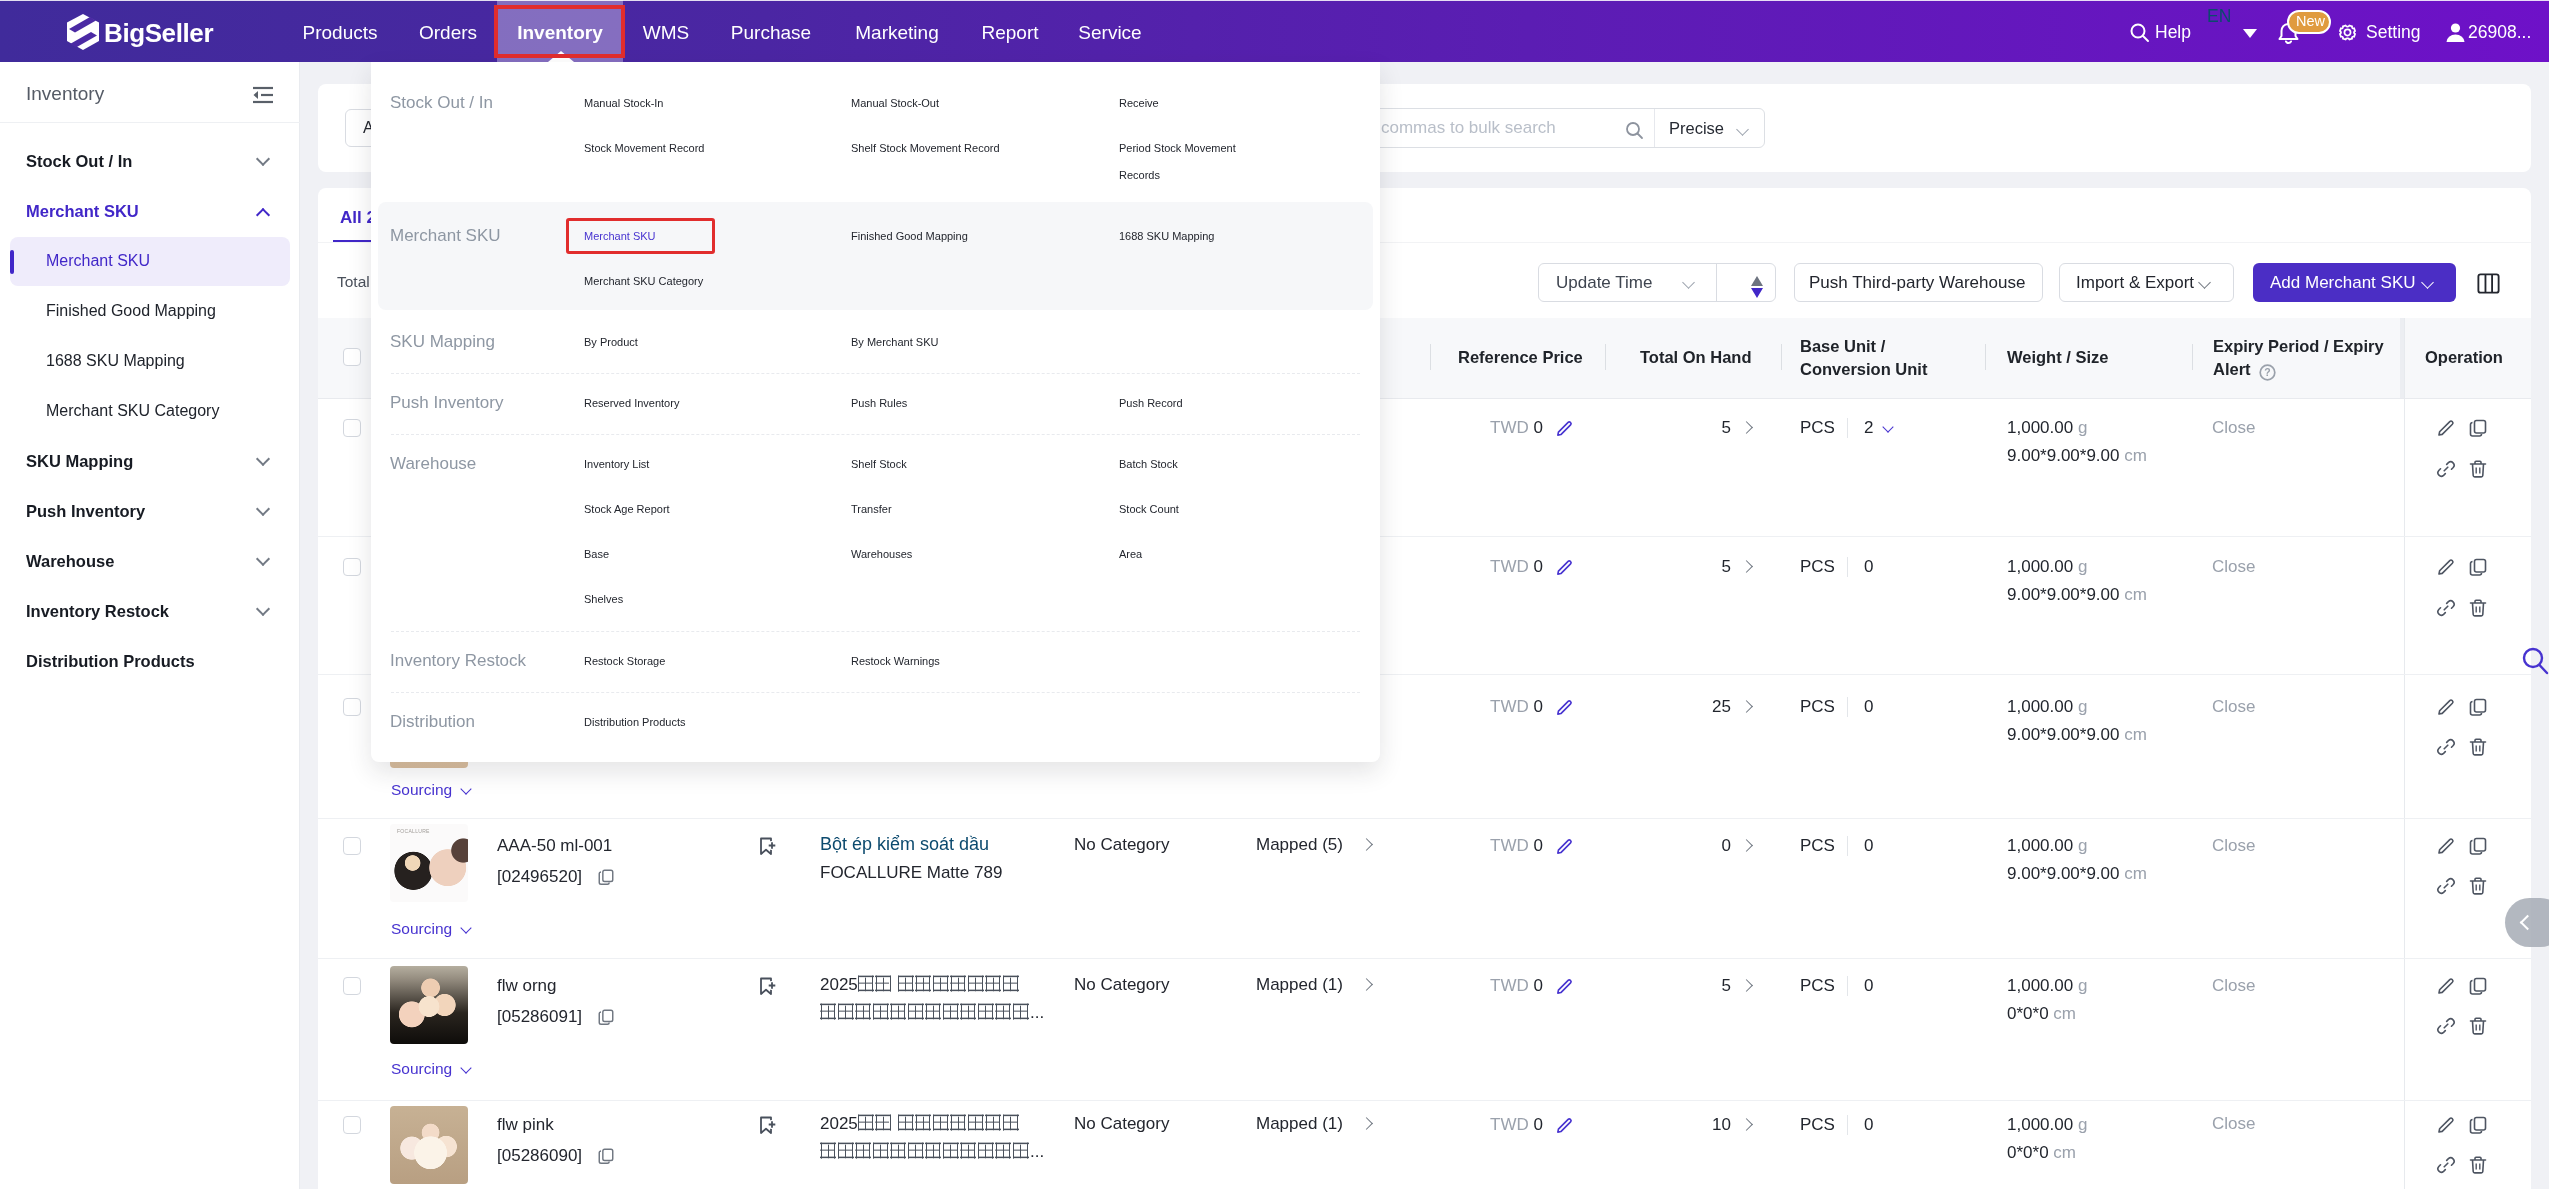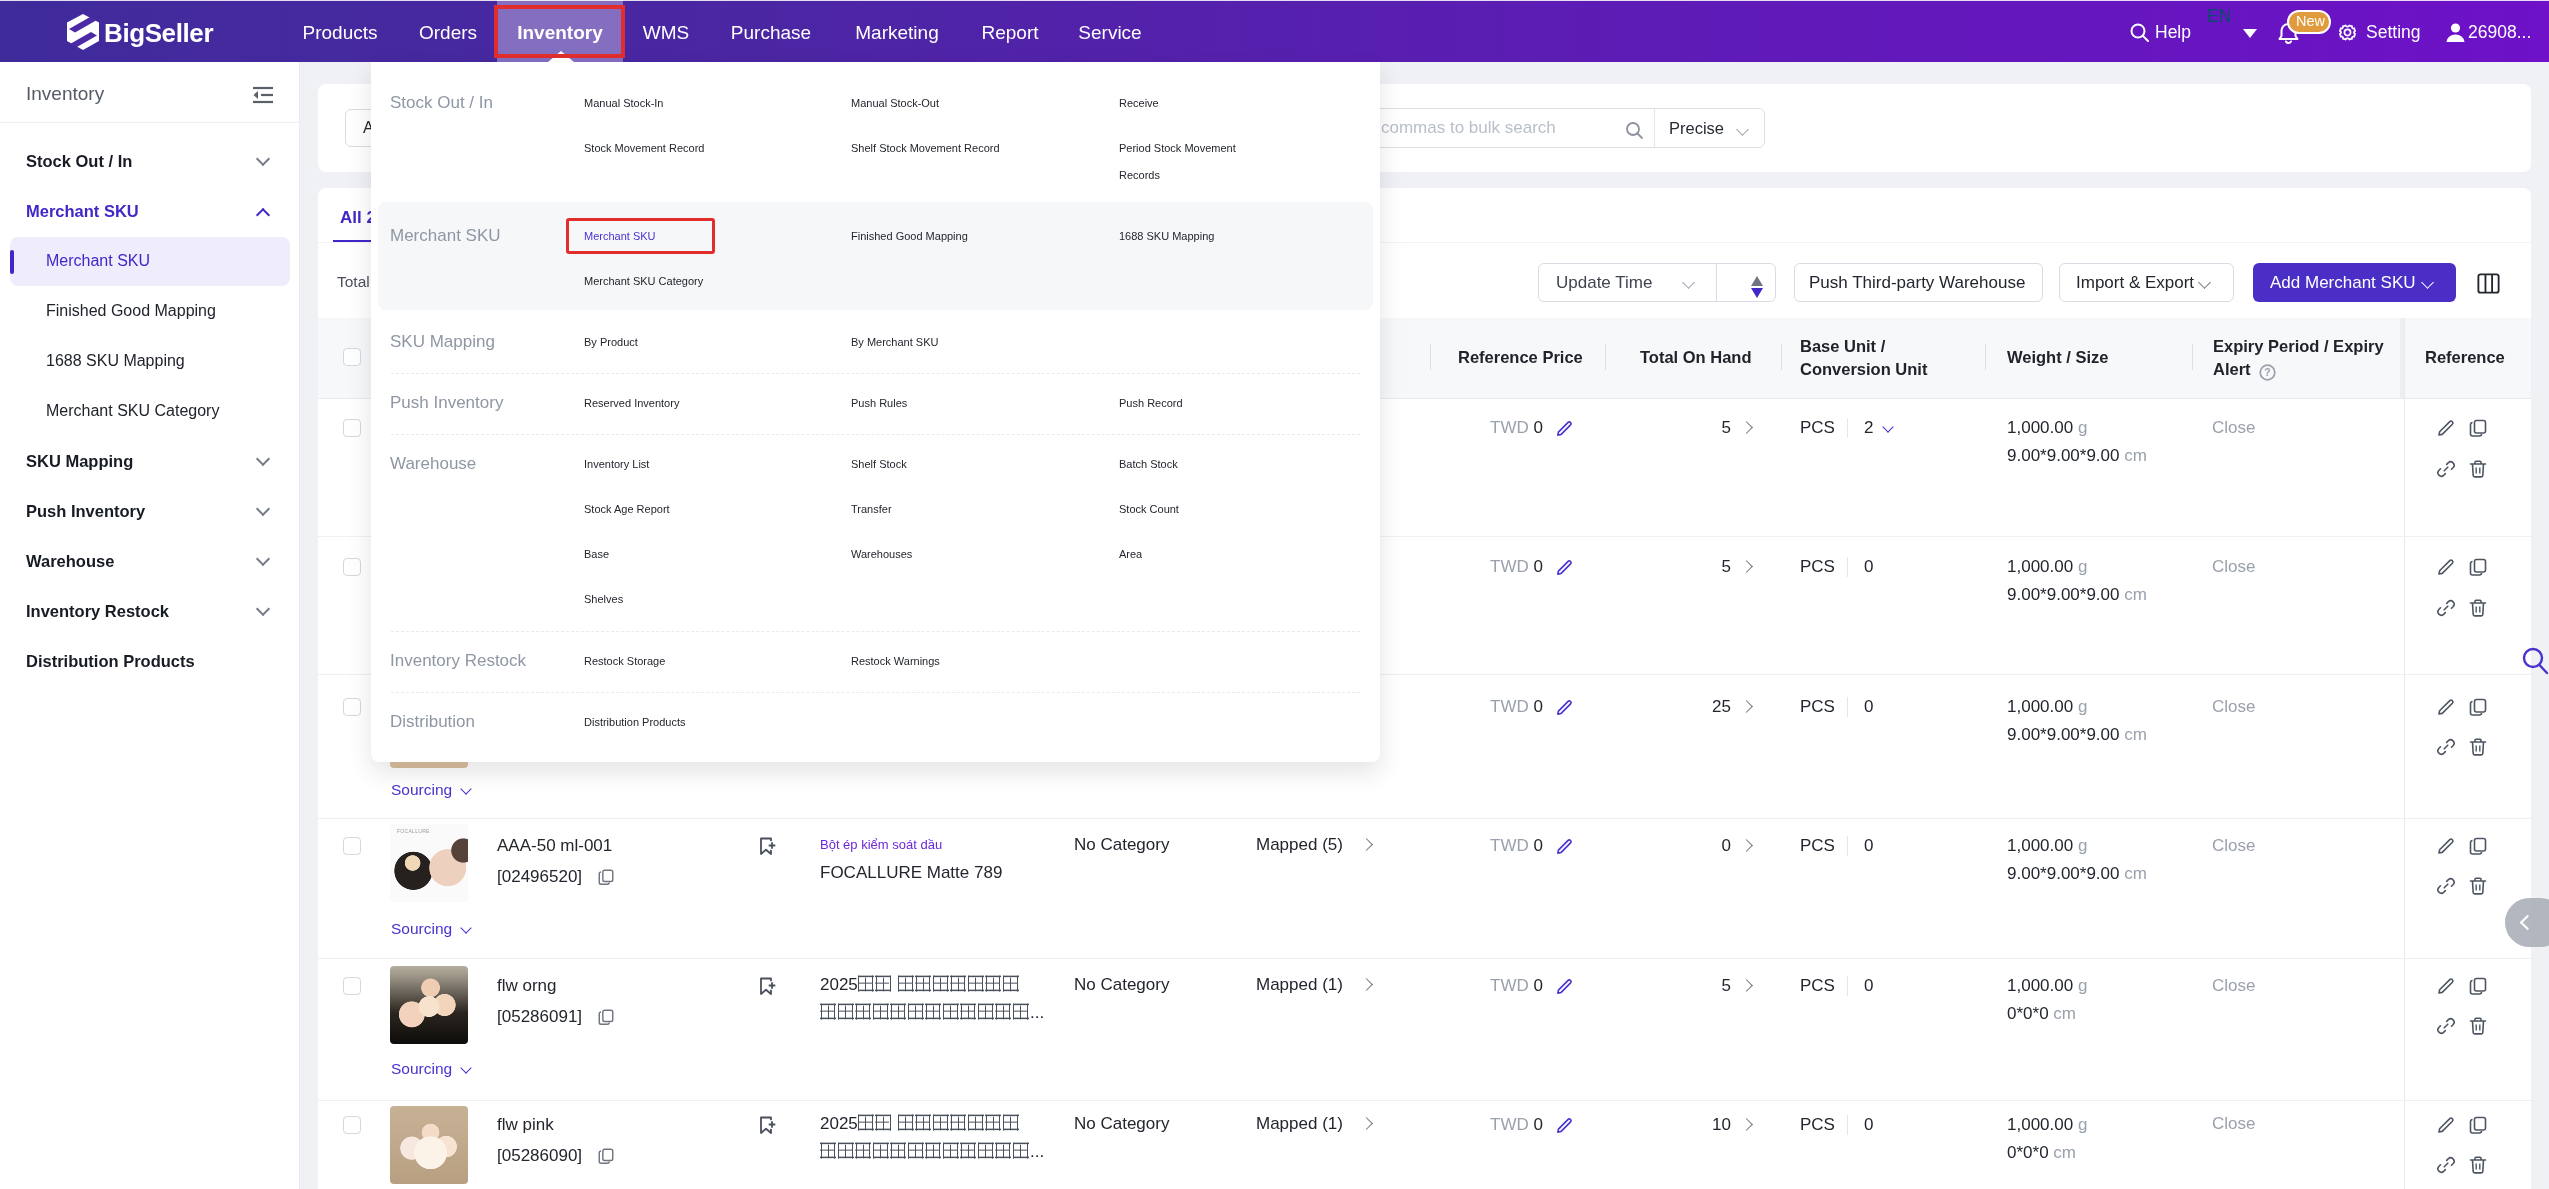--- a/index.html
+++ b/index.html
@@ -159,21 +159,21 @@
 <div class="hdr" style="left:1640px;top:357px">Total On Hand</div>
 <div class="hdr" style="left:1800px;top:346px">Base Unit /</div>
 <div class="hdr" style="left:1800px;top:369px">Conversion Unit</div>
 <div class="hdr" style="left:2007px;top:357px">Weight / Size</div>
 <div class="hdr" style="left:2213px;top:346px">Expiry Period / Expiry</div>
 <div class="hdr" style="left:2213px;top:369px">Alert</div>
 <svg class="a" style="left:2259px;top:364px" width="17" height="17" viewBox="0 0 17 17">
     <circle cx="8.5" cy="8.5" r="7.3" fill="none" stroke="#9aa1ab" stroke-width="1.7"></circle>
     <text x="8.5" y="12.3" font-size="10.5" text-anchor="middle" fill="#9aa1ab" font-family="Liberation Sans" font-weight="bold">?</text>
   </svg>
-<div class="hdr" style="left:2425px;top:357px">Reference</div>
+<div class="hdr" style="left:2425px;top:357px">Operation</div>
 
 <div class="a" style="left:318px;top:536px;width:2213px;height:1px;background:#eef0f3"></div>
 <div class="a" style="left:318px;top:674px;width:2213px;height:1px;background:#eef0f3"></div>
 <div class="a" style="left:318px;top:818px;width:2213px;height:1px;background:#eef0f3"></div>
 <div class="a" style="left:318px;top:958px;width:2213px;height:1px;background:#eef0f3"></div>
 <div class="a" style="left:318px;top:1100px;width:2213px;height:1px;background:#eef0f3"></div>
 
 <div class="a" style="left:343px;top:419px;width:18px;height:18px;border:1.5px solid #d3d7de;border-radius:4px"></div>
 <div class="tc" style="left:1490px;top:428px;font-size:17px"><span class="gy">TWD</span> <span class="dk">0</span></div>
 <svg class="a" style="left:1555px;top:419px" width="19" height="19" viewBox="0 0 20 20">
@@ -281,21 +281,21 @@
 <div class="tc" style="left:497px;top:877px;font-size:17px;color:#23262e">[02496520]</div>
 <svg class="a" style="left:597px;top:868px" width="18" height="18" viewBox="0 0 20 20">
     <rect x="6.5" y="2.5" width="11" height="12.5" rx="2" fill="none" stroke="#6f7680" stroke-width="1.6"></rect>
     <path d="M13.5 17.5 a2 2 0 0 1 -2 2 L4.5 19.5 a2 2 0 0 1 -2 -2 L2.5 8 a2 2 0 0 1 2 -2" fill="none" stroke="#6f7680" stroke-width="1.6" transform="translate(0,-1.5)"></path>
   </svg>
 <svg class="a" style="left:756px;top:835px" width="22" height="22" viewBox="0 0 22 22">
     <path d="M5 3.5 h10 v15.5 l-5-4.2 -5 4.2 Z" fill="none" stroke="#49505c" stroke-width="1.8" stroke-linejoin="round"></path>
     <circle cx="16" cy="10.5" r="4.6" fill="#fff"></circle>
     <path d="M16 7.2 v6.6 M12.7 10.5 h6.6" stroke="#49505c" stroke-width="1.8"></path>
   </svg>
-<div class="tc" style="left:820px;top:845px;font-size:13px;color:#6d28d9">Bột ép kiểm soát dầu</div>
+<div class="tc" style="left:820px;top:845px;font-size:18px;color:#0c4a6e">Bột ép kiểm soát dầu</div>
 <div class="tc" style="left:820px;top:873px;font-size:17px;color:#23262e">FOCALLURE Matte 789</div>
 <div class="tc" style="left:1074px;top:845px;font-size:17px;color:#23262e">No Category</div>
 <div class="tc" style="left:1256px;top:845px;font-size:17px;color:#23262e">Mapped (5)</div>
 <div class="chv chvr" style="left:1362px;top:840px;width:9px;height:9px;border-width:1.7px;border-color:#6f7680"></div>
 <div class="tc" style="left:391px;top:929px;font-size:15.5px;color:#4733d0">Sourcing</div>
 <div class="chv" style="left:462px;top:924px;width:8px;height:8px;border-width:1.8px;border-color:#4733d0"></div>
 <div class="tc" style="left:1490px;top:846px;font-size:17px"><span class="gy">TWD</span> <span class="dk">0</span></div>
 <svg class="a" style="left:1555px;top:837px" width="19" height="19" viewBox="0 0 20 20">
     <path d="M3 17 L3.6 13.8 L13.8 3.6 a1.7 1.7 0 0 1 2.4 0 l0.2 0.2 a1.7 1.7 0 0 1 0 2.4 L6.2 16.4 L3 17 Z" fill="none" stroke="#4733d0" stroke-width="1.7" stroke-linejoin="round"></path>
   </svg>

